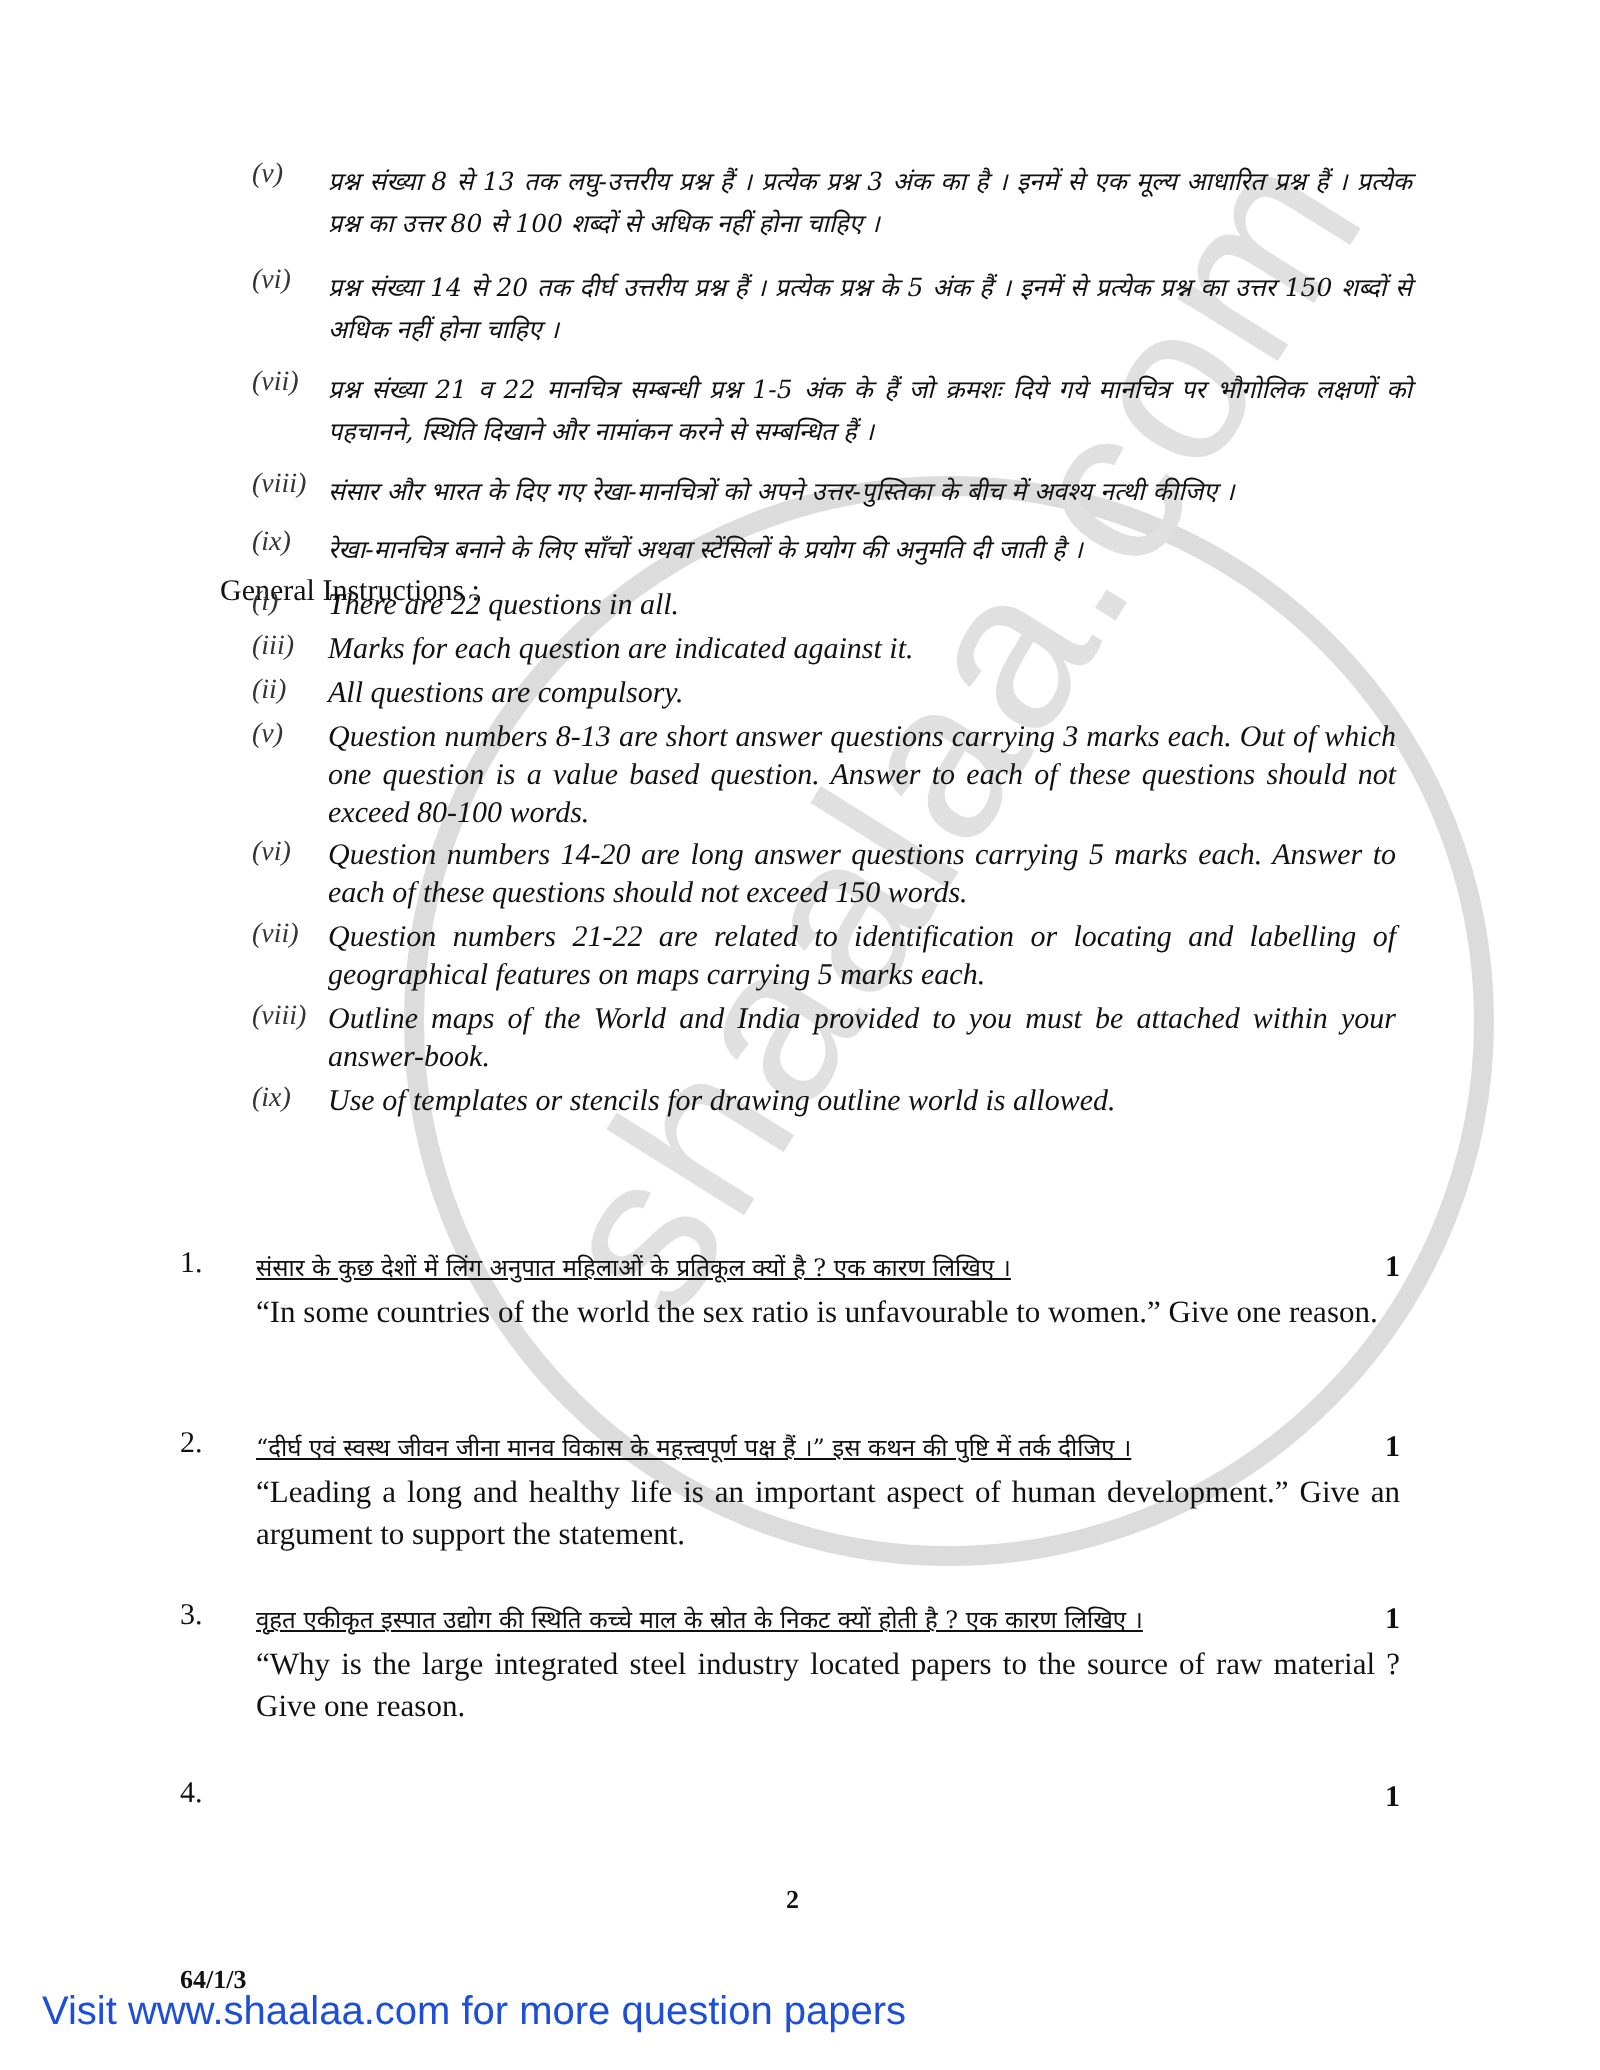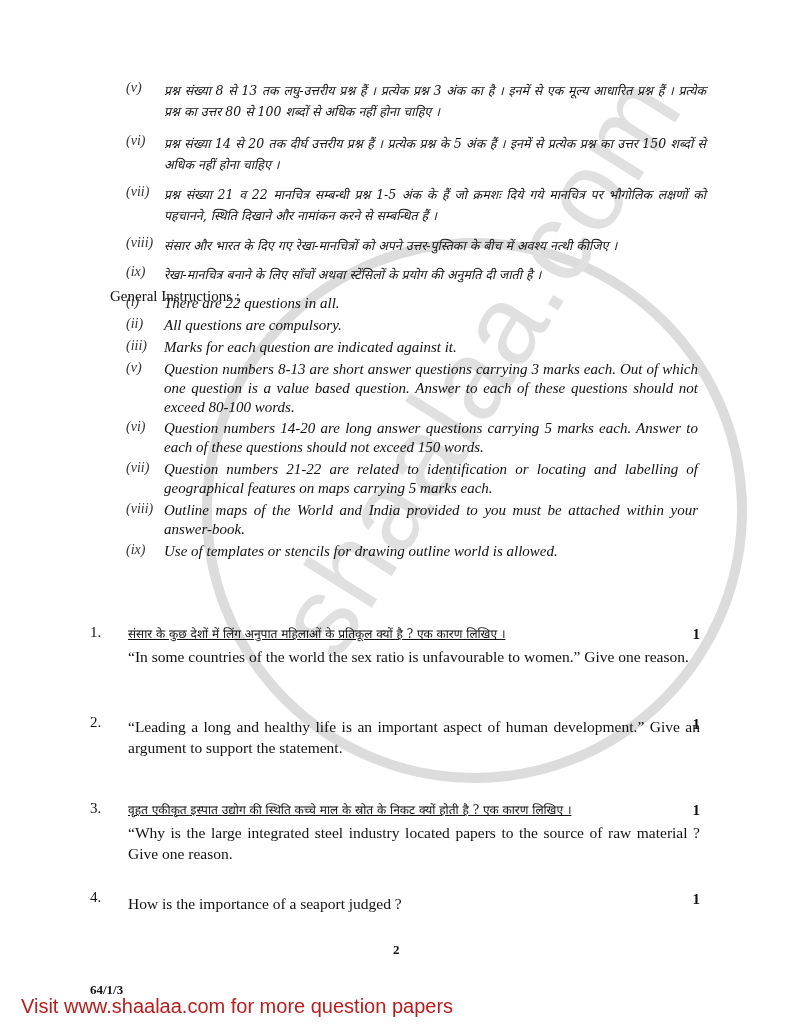--- a/index.html
+++ b/index.html
@@ -27,21 +27,21 @@
   .q { position: absolute; left: 90px; width: 610px; }
   .q .row { display: flex; }
   .q .qn { width: 38px; flex-shrink: 0; font-size: 15px; }
   .q .body { flex: 1; }
   .q .hi { font-family: "DejaVu Serif", serif; font-size: 12px; line-height: 20px; text-decoration: underline; }
   .q .en { font-size: 15.5px; line-height: 21px; text-align: justify; margin-top: 2px; }
   .q .mark { position: absolute; right: 0; top: 2px; font-weight: bold; font-size: 15px; }
 
   .footer-code { position: absolute; left: 90px; top: 982px; font-weight: bold; font-size: 13px; }
   .footer-page { position: absolute; left: 393px; top: 942px; font-weight: bold; font-size: 13px; }
-  .visit { position: absolute; left: 21px; top: 995px; font-family: "Liberation Sans", sans-serif; font-size: 20px; color: #b91c1c; }
+  .visit { position: absolute; left: 21px; top: 995px; font-family: "Liberation Sans", sans-serif; font-size: 20px; color: #1d4ed8; }
 </style>
 </head>
 <body>
 
 <div class="page">
 
   <div class="watermark"></div>
   <div class="watermark-text">shaalaa.com</div>
 
   <div class="hi-list">
@@ -68,26 +68,26 @@
   </div>
 
   <div class="gi-title">General Instructions :</div>
 
   <div class="gi-list">
     <div class="item" style="height:21px">
       <span class="num">(i)</span>
       <span class="txt">There are 22 questions in all.</span>
     </div>
     <div class="item" style="height:21px">
+      <span class="num">(iii)</span>
+      <span class="txt">Marks for each question are indicated against it.</span>
+    </div>
+    <div class="item" style="height:21px">
       <span class="num">(ii)</span>
       <span class="txt">All questions are compulsory.</span>
-    </div>
-    <div class="item" style="height:21px">
-      <span class="num">(iii)</span>
-      <span class="txt">Marks for each question are indicated against it.</span>
     </div>
     <div class="item" style="height:58px">
       <span class="num">(v)</span>
       <span class="txt">Question numbers 8-13 are short answer questions carrying 3 marks each. Out of which one question is a value based question. Answer to each of these questions should not exceed 80-100 words.</span>
     </div>
     <div class="item" style="height:40px">
       <span class="num">(vi)</span>
       <span class="txt">Question numbers 14-20 are long answer questions carrying 5 marks each. Answer to each of these questions should not exceed 150 words.</span>
     </div>
     <div class="item" style="height:40px">
@@ -112,20 +112,21 @@
         <div class="en">“In some countries of the world the sex ratio is unfavourable to women.” Give one reason.</div>
       </div>
     </div>
     <span class="mark">1</span>
   </div>
 
   <div class="q" style="top:714px">
     <div class="row">
       <span class="qn">2.</span>
       <div class="body">
+        <div class="hi">“दीर्घ एवं स्वस्थ जीवन जीना मानव विकास के महत्त्वपूर्ण पक्ष हैं ।” इस कथन की पुष्टि में तर्क दीजिए ।</div>
         <div class="en">“Leading a long and healthy life is an important aspect of human development.” Give an argument to support the statement.</div>
       </div>
     </div>
     <span class="mark">1</span>
   </div>
 
   <div class="q" style="top:800px">
     <div class="row">
       <span class="qn">3.</span>
       <div class="body">
@@ -133,21 +134,20 @@
         <div class="en">“Why is the large integrated steel industry located papers to the source of raw material ? Give one reason.</div>
       </div>
     </div>
     <span class="mark">1</span>
   </div>
 
   <div class="q" style="top:889px">
     <div class="row">
       <span class="qn">4.</span>
       <div class="body">
-        <div class="en" style="margin-top:4px">How is the importance of a seaport judged ?</div>
       </div>
     </div>
     <span class="mark">1</span>
   </div>
 
   <div class="footer-code">64/1/3</div>
   <div class="footer-page">2</div>
   <div class="visit">Visit www.shaalaa.com for more question papers</div>
 </div>
 

